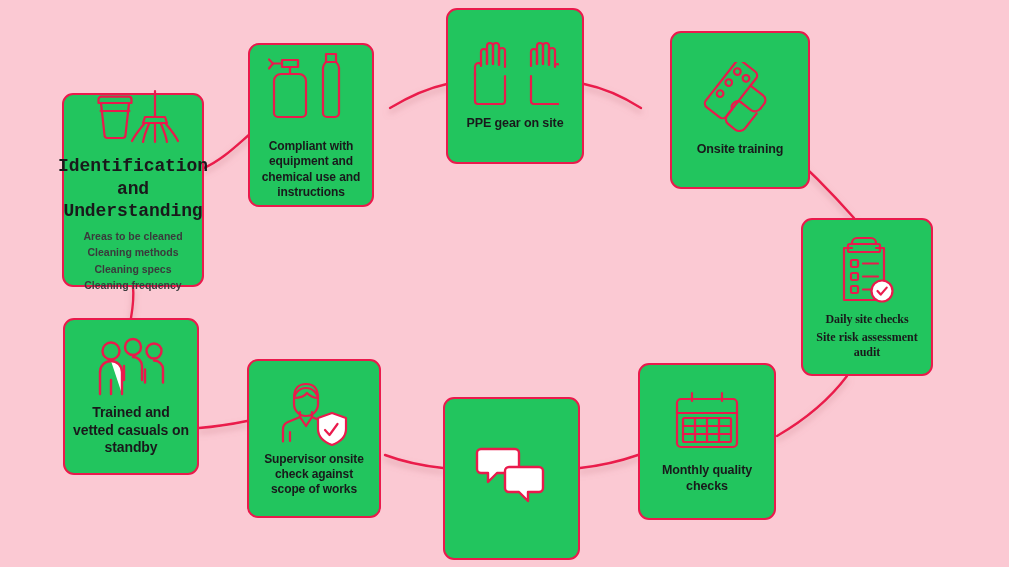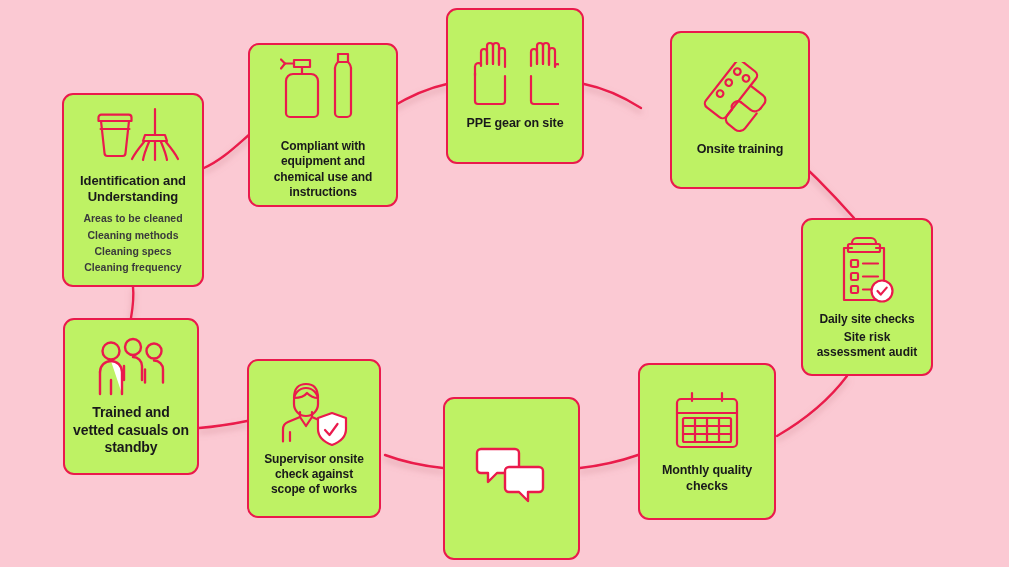--- a/index.html
+++ b/index.html
@@ -23,21 +23,21 @@
     position: absolute;
     left: 0;
     top: 0;
     width: 1009px;
     height: 567px;
     pointer-events: none;
   }
   .card {
     position: absolute;
     box-sizing: border-box;
-    background: #bef264;
+    background: #22c55e;
     border: 2px solid #ea1a4c;
     border-radius: 11px;
     display: flex;
     flex-direction: column;
     align-items: center;
     justify-content: center;
     padding: 8px 6px;
     z-index: 5;
   }
   .card-icon {
@@ -68,30 +68,30 @@
     text-align: center;
     font-size: 10.5px;
     color: #3a3a3c;
     line-height: 1.55;
     font-weight: normal;
   }
   .card-list div { white-space: nowrap; font-weight: bold; }
 
   
   #card-identification { left: 62px;  top: 93px;  width: 142px; height: 194px; }
-  #card-compliant      { left: 248px; top: 43px;  width: 150px; height: 164px; gap: 11px; }
+  #card-compliant      { left: 248px; top: 43px;  width: 126px; height: 164px; gap: 11px; }
   #card-ppe            { left: 446px; top: 8px;   width: 138px; height: 156px; }
   #card-onsite         { left: 670px; top: 31px;  width: 140px; height: 158px; }
-  #card-daily          { left: 801px; top: 218px; width: 132px; height: 158px; }
+  #card-daily          { left: 801px; top: 218px; width: 132px; height: 158px; font-family: Liberation Serif, serif; }
   #card-monthly        { left: 638px; top: 363px; width: 138px; height: 157px; }
   #card-operations     { left: 443px; top: 397px; width: 137px; height: 163px; }
   #card-supervisor     { left: 247px; top: 359px; width: 134px; height: 159px; }
   #card-trained        { left: 63px;  top: 318px; width: 136px; height: 157px; }
 
-  #card-identification .card-title { font-size: 13px; }
+  #card-identification .card-title { font-size: 18px; font-family: Liberation Mono, monospace; }
   #card-ppe .card-title { font-size: 12.5px; }
   #card-onsite .card-title { font-size: 12.5px; }
   #card-daily .card-title { font-size: 12px; }
   #card-daily .card-subtitle { font-size: 12px; margin-top: 3px; }
   #card-operations .card-title { font-size: 12px; }
   #card-compliant .card-title { font-size: 12px; }
   #card-supervisor .card-title { font-size: 12px; }
   #card-trained .card-title { font-size: 14px; }
   #card-monthly .card-title { font-size: 12.5px; }
 </style>

